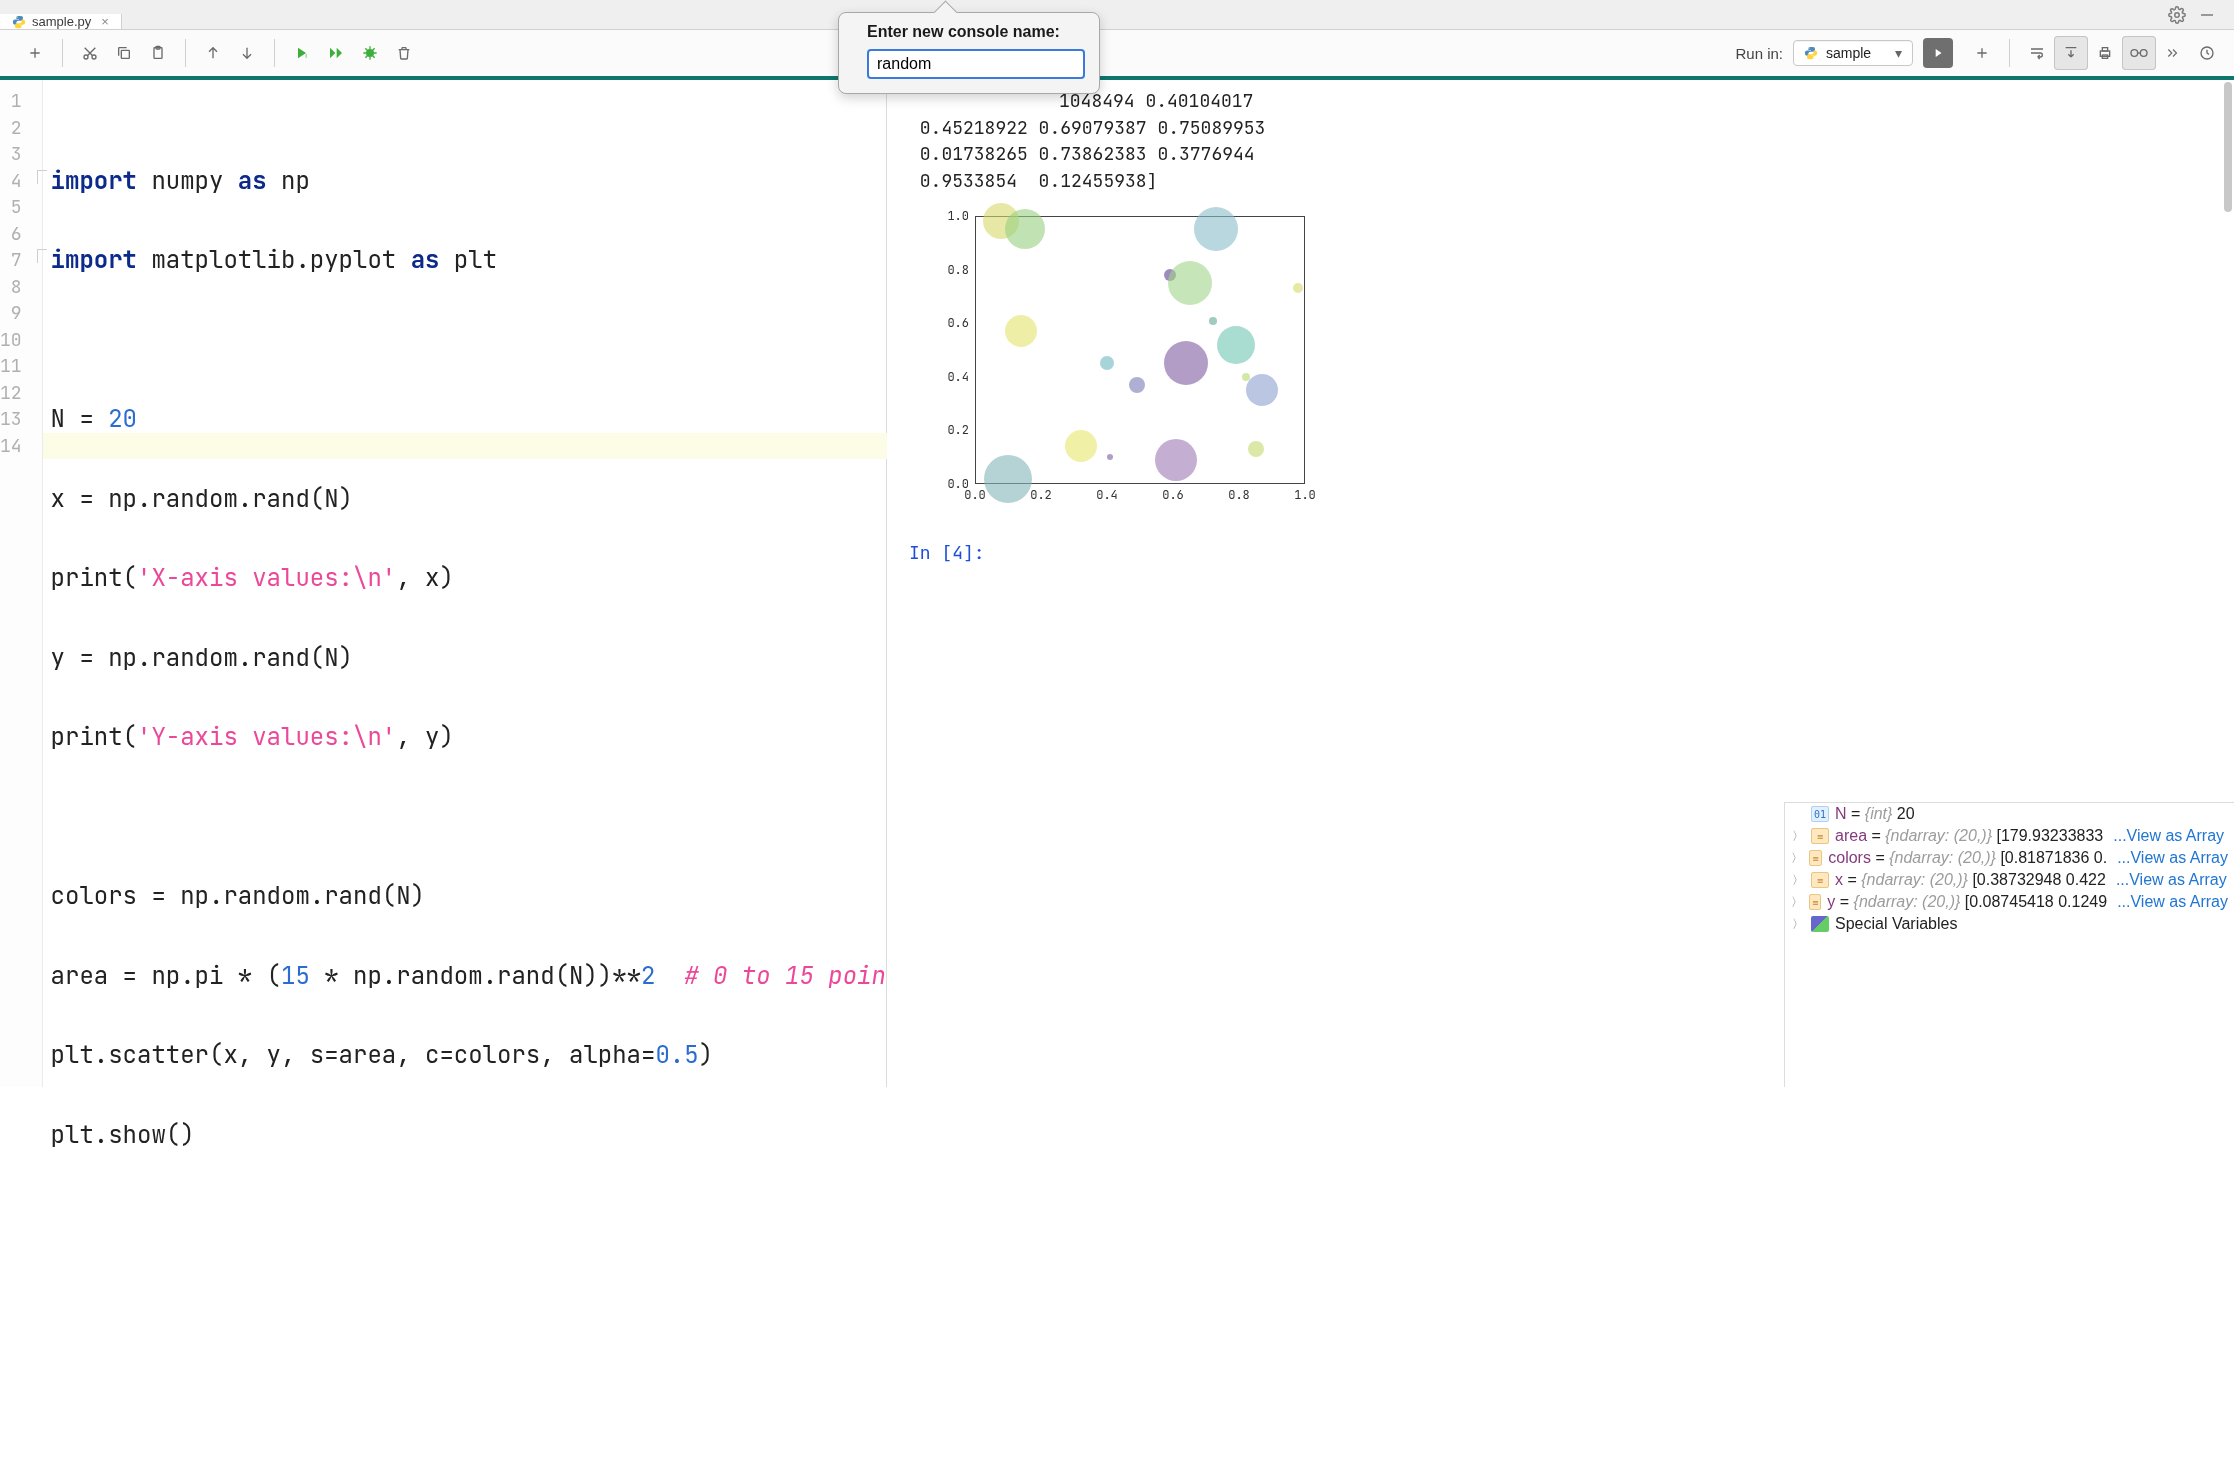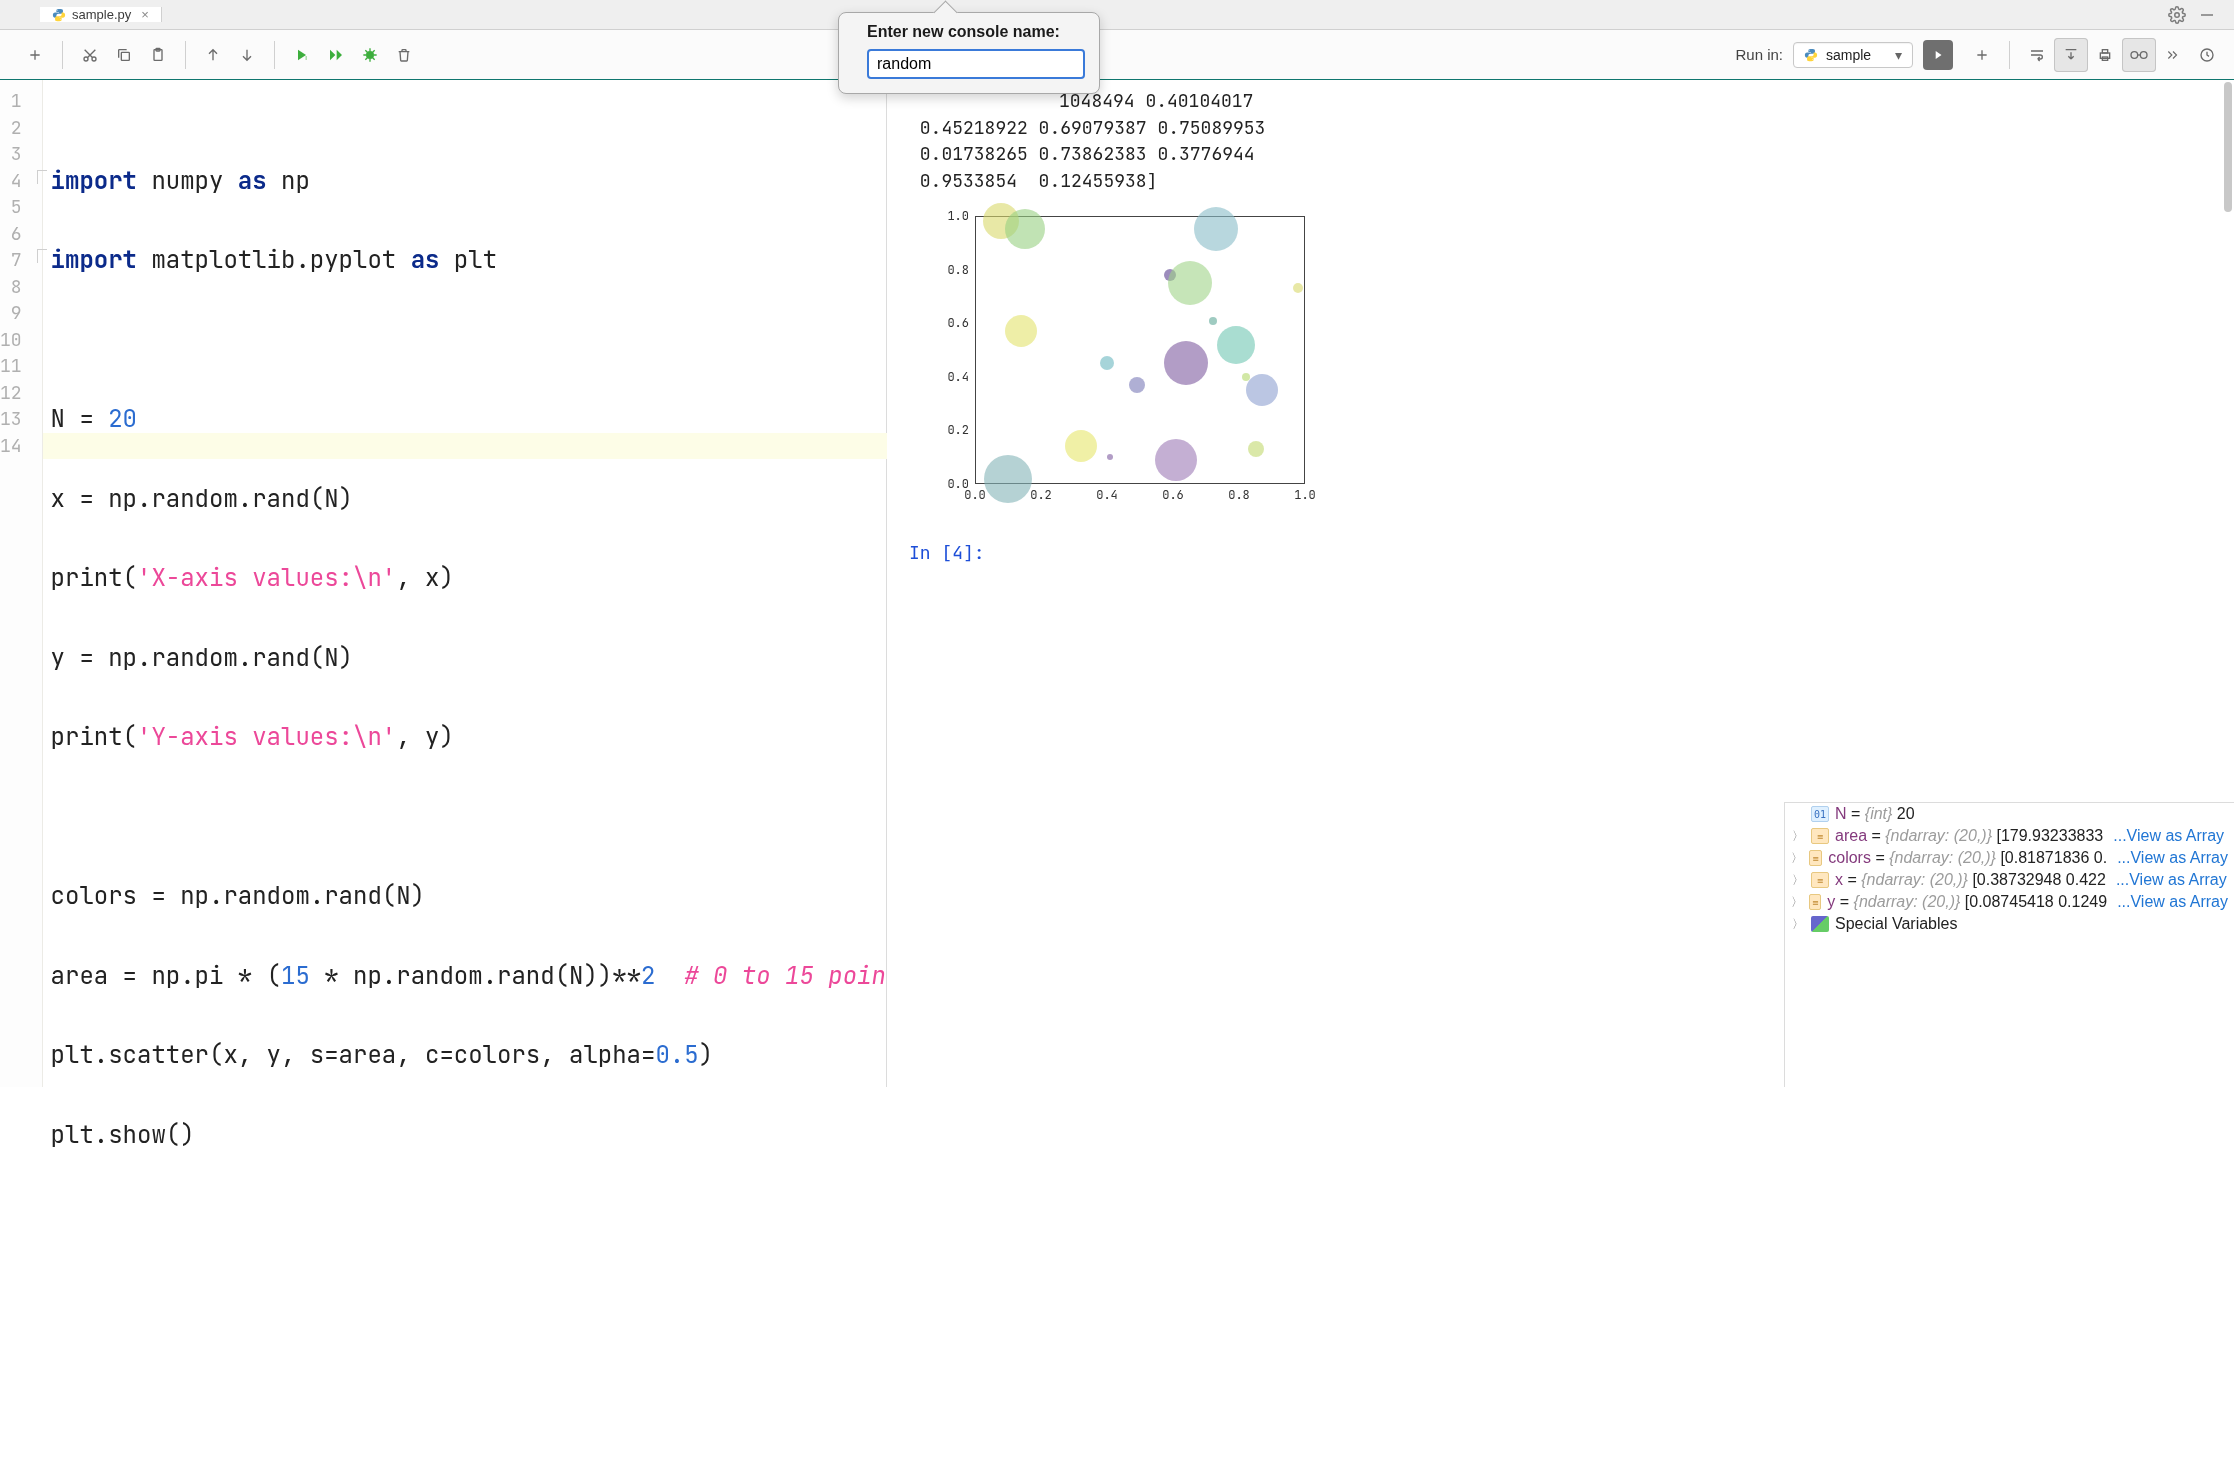--- a/index.html
+++ b/index.html
@@ -15,42 +15,42 @@
   }
 
   
   .tabs-row {
     height: 30px;
     background: #efefef;
     border-bottom: 1px solid #d0d0d0;
     display: flex;
     align-items: stretch;
   }
-  .left-tabs, .right-tabs { display: flex; align-items: center; margin-left: 40px; }
+  .left-tabs, .right-tabs { display: flex; align-items: flex-end; }
   .left-tabs { flex: 1; }
   .right-tools { display: flex; align-items: center; gap: 12px; padding-right: 18px; }
   .tab {
     display: flex; align-items: center; gap: 6px;
     padding: 0 12px;
     background: #fff;
     border-right: 1px solid #d0d0d0;
     font-size: 13px;
     color: #3b3b3b;
   }
   .tab .py-icon {
     display: inline-block; position: relative;
   }
   .tab .close-x {
     color: #888; font-size: 13px; margin-left: 4px;
   }
 
   
   .toolbar-row {
     height: 50px;
-    border-bottom: 1px solid #0f766e;
+    border-bottom: 4px solid #0f766e;
     display: flex;
     align-items: flex-end;
     background: #fbfbfb;
   }
   .toolbar-left, .toolbar-right { display: flex; align-items: center; height: 100%; }
   .toolbar-left { flex: 1; }
   .toolbar-right { padding-right: 10px; }
   .tb-btn {
     width: 34px; height: 34px;
     display: inline-flex; align-items: center; justify-content: center;

